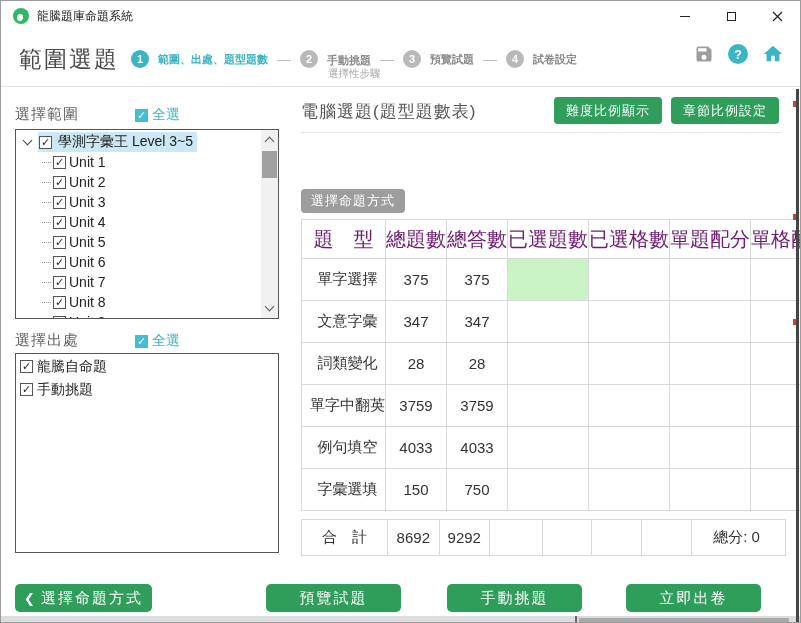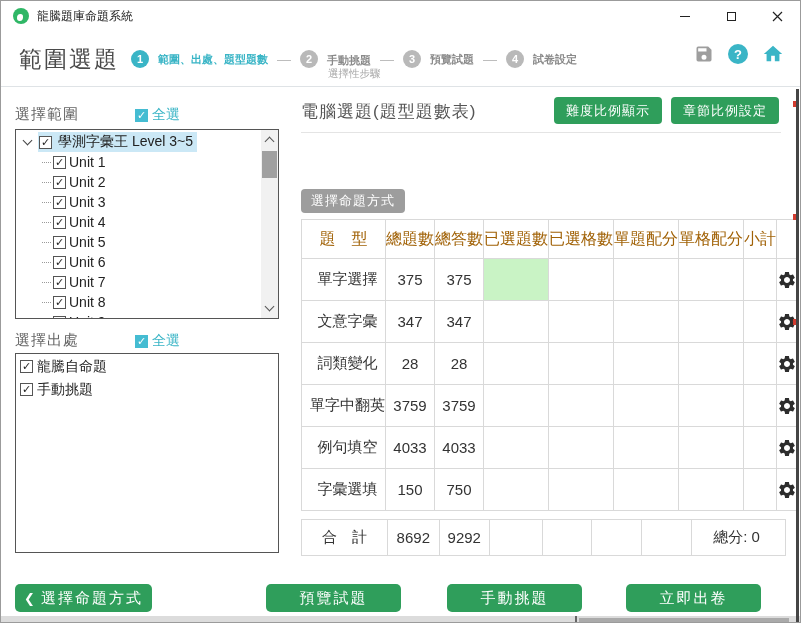--- a/index.html
+++ b/index.html
@@ -60,21 +60,21 @@
   
   .main-title { position:absolute; left:300px; top:99px; font-size:17px; color:#555; letter-spacing:1px; }
   .top-btns { position:absolute; right:21px; top:96px; display:flex; gap:9px; }
   .btn-green { background:#2f9e5b; color:#fff; border:none; border-radius:4px; font-size:13px; height:27px; padding:0 12px; letter-spacing:1px; font-family:inherit; display:flex; align-items:center; justify-content:center; cursor:default; }
   .main-divider { position:absolute; left:300px; top:131px; width:480px; height:1px; background:#e4e4e4; }
   .chip-gray { position:absolute; left:300px; top:188px; height:24px; padding:0 10px; background:#9d9d9d; border-radius:4px; color:#fff; font-size:13px; display:flex; align-items:center; letter-spacing:1px; }
   .qtable { position:absolute; left:300px; top:218px; width:485px; border-collapse:collapse; background:#fff; }
   .qtable.footer { top:518px; }
   .qtable, .qtable th, .qtable td { border:1px solid #d9d9d9; }
   .qtable { border:1px solid #9a9a9a; }
-  .qtable th { height:39px; font-size:16px; color:#a16207; font-weight:normal; text-align:center; white-space:nowrap; overflow:hidden; }
+  .qtable th { height:39px; font-size:20px; color:#701a75; font-weight:normal; text-align:center; white-space:nowrap; overflow:hidden; }
   .qtable td { height:42px; font-size:15px; color:#333; text-align:center; }
   .qtable.footer td { height:36px; }
   .td-type { text-align:left; padding-left:8px; font-size:14px; white-space:nowrap; }
   .cell-green { background:#c9f3c5; }
   .gear { width:20px; height:20px; fill:#2d2d2d; display:block; margin:0 auto; }
   .td-score { color:#e03a3a; font-size:13px; text-align:right; padding-right:4px; white-space:nowrap; }
   
   .bbtn { position:absolute; top:583px; height:28px; background:#2f9e5b; border:none; border-radius:5px; color:#fff; font-size:15px; letter-spacing:2px; font-family:inherit; display:flex; align-items:center; justify-content:center; gap:6px; cursor:default; }
   .chev { font-size:13px; font-weight:bold; letter-spacing:0; }
   .bottomstrip { position:absolute; left:0; top:615px; width:100%; height:8px; background:#dcdcdc; }

